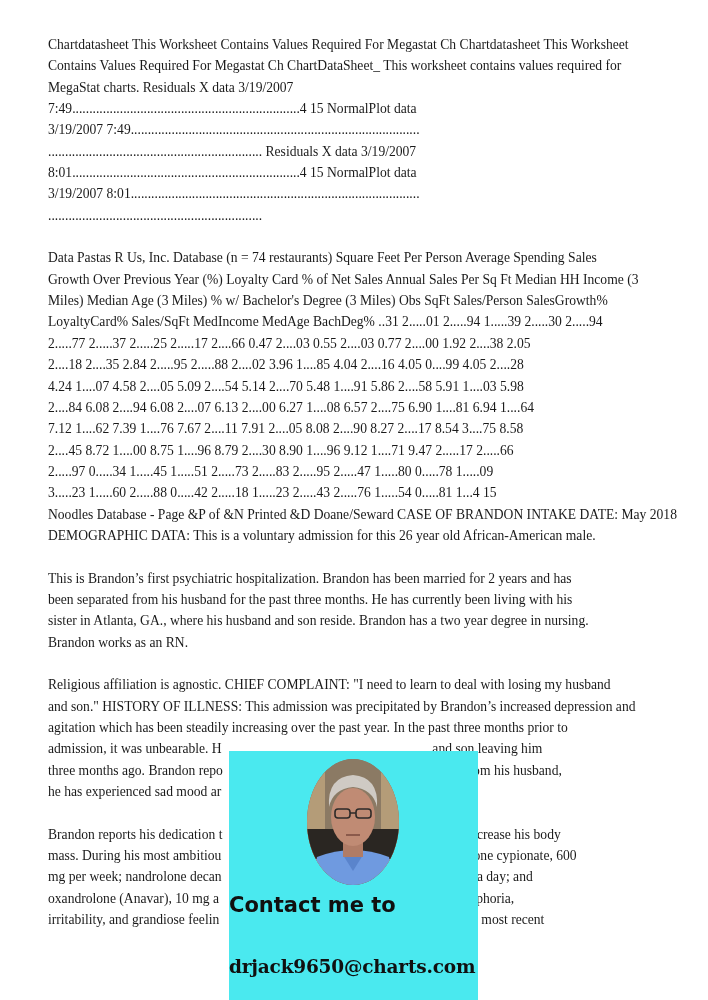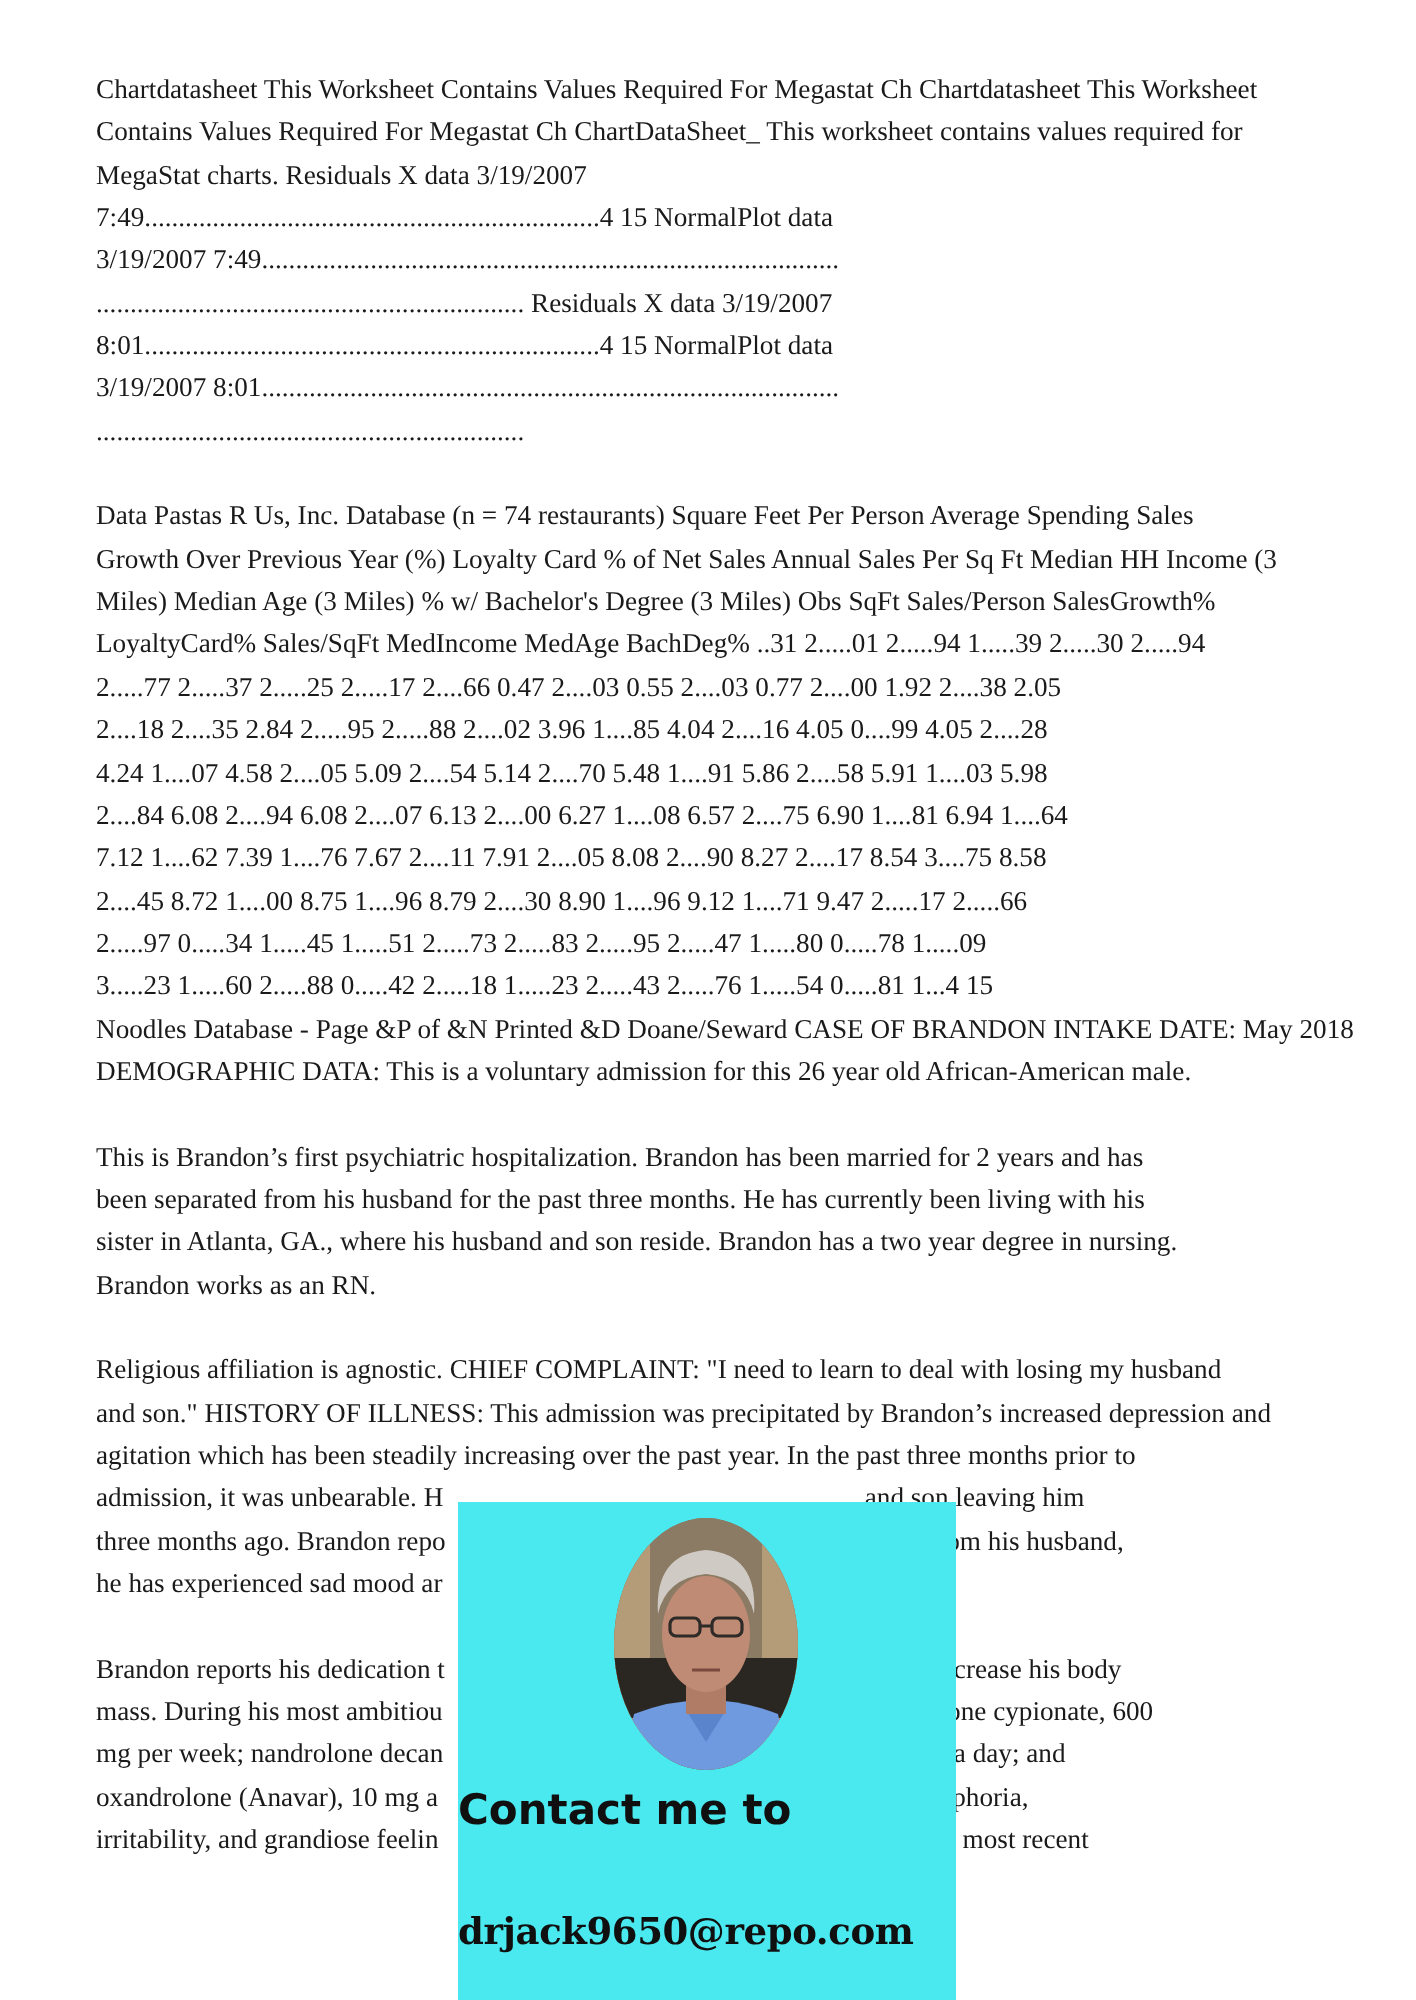--- a/index.html
+++ b/index.html
@@ -151,14 +151,14 @@
       <path d="M22 48 Q20 18 46 16 Q72 18 70 48 Q66 30 46 28 Q26 30 22 48 Z" fill="#cfcac4"></path>
 
       <rect x="28" y="50" width="15" height="9" rx="3" fill="none" stroke="#2d2a28" stroke-width="1.6"></rect>
       <rect x="49" y="50" width="15" height="9" rx="3" fill="none" stroke="#2d2a28" stroke-width="1.6"></rect>
       <line x1="43" y1="54" x2="49" y2="54" stroke="#2d2a28" stroke-width="1.4"></line>
 
       <line x1="39" y1="76" x2="53" y2="76" stroke="#7a4a3e" stroke-width="1.4"></line>
     </svg>
   </div>
   <div class="cta l1">Contact me to</div>
-  <div class="email">drjack9650@repo.com</div>
+  <div class="email">drjack9650@charts.com</div>
 </div>
 
 </body></html>

